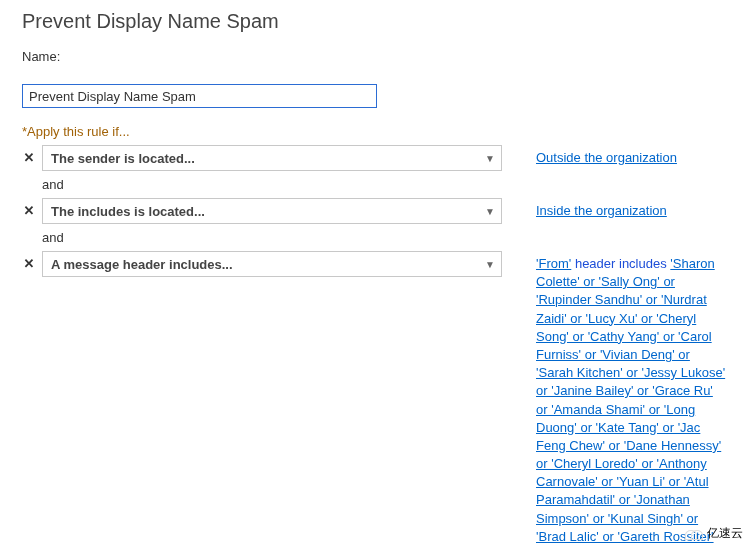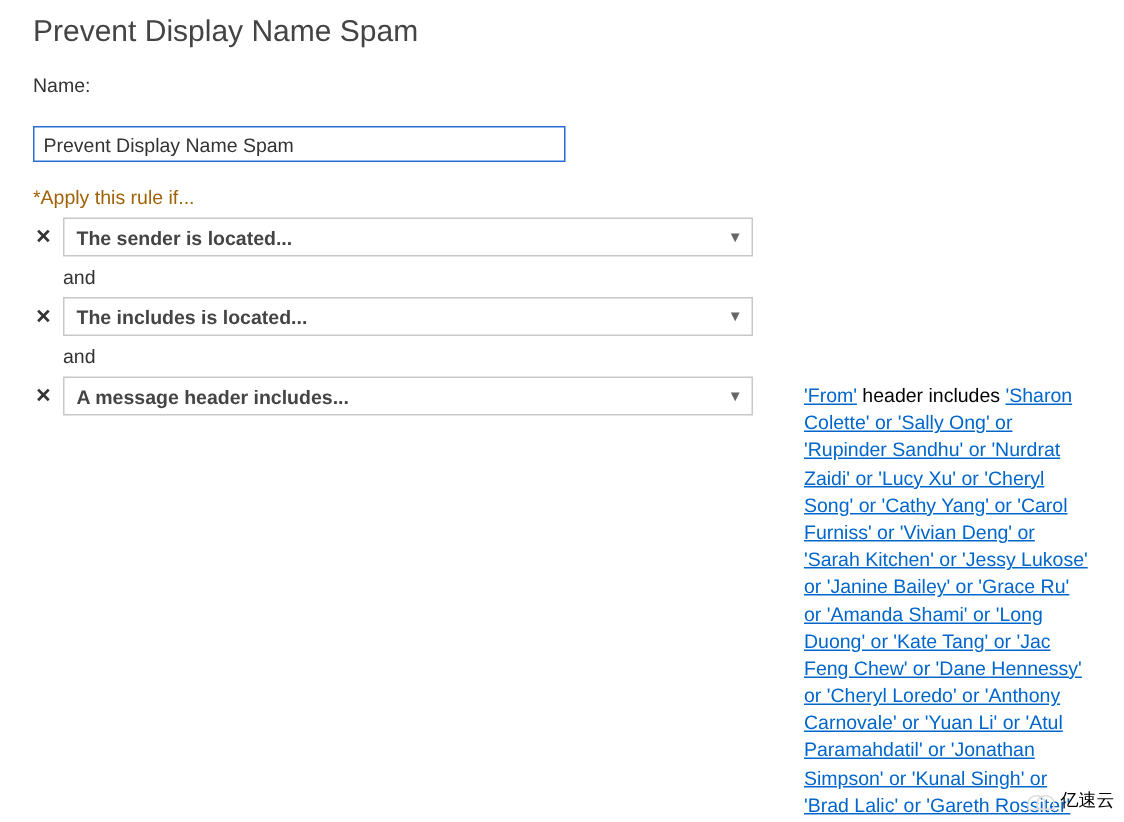--- a/index.html
+++ b/index.html
@@ -87,21 +87,21 @@
       line-height: 1.4;
       color: #333;
       flex: 1;
       min-width: 0;
     }
     .link-text {
       color: #0066cc;
       text-decoration: underline;
       cursor: pointer;
     }
-    .plain-text { color: #000000; }
+    .plain-text { color: #1d4ed8; }
     .and-label {
       font-size: 13px;
       color: #333;
       margin: 6px 0 6px 20px;
     }
     .watermark {
       position: absolute;
       right: 6px;
       bottom: 6px;
       font-size: 12px;
@@ -137,29 +137,35 @@
 
   <div class="section-label">*Apply this rule if...</div>
 
   
   <div class="rule-row">
     <div class="remove-btn">✕</div>
     <div class="dropdown">
       <span>The sender is located...</span>
       <span class="dropdown-arrow">▼</span>
     </div>
+    <div class="link-panel">
+      <span class="link-text">Outside the organization</span>
+    </div>
   </div>
   <div class="and-label">and</div>
 
   
   <div class="rule-row">
     <div class="remove-btn">✕</div>
     <div class="dropdown">
       <span>The includes is located...</span>
       <span class="dropdown-arrow">▼</span>
+    </div>
+    <div class="link-panel">
+      <span class="link-text">Inside the organization</span>
     </div>
   </div>
   <div class="and-label">and</div>
 
   
   <div class="rule-row">
     <div class="remove-btn">✕</div>
     <div class="dropdown">
       <span>A message header includes...</span>
       <span class="dropdown-arrow">▼</span>

